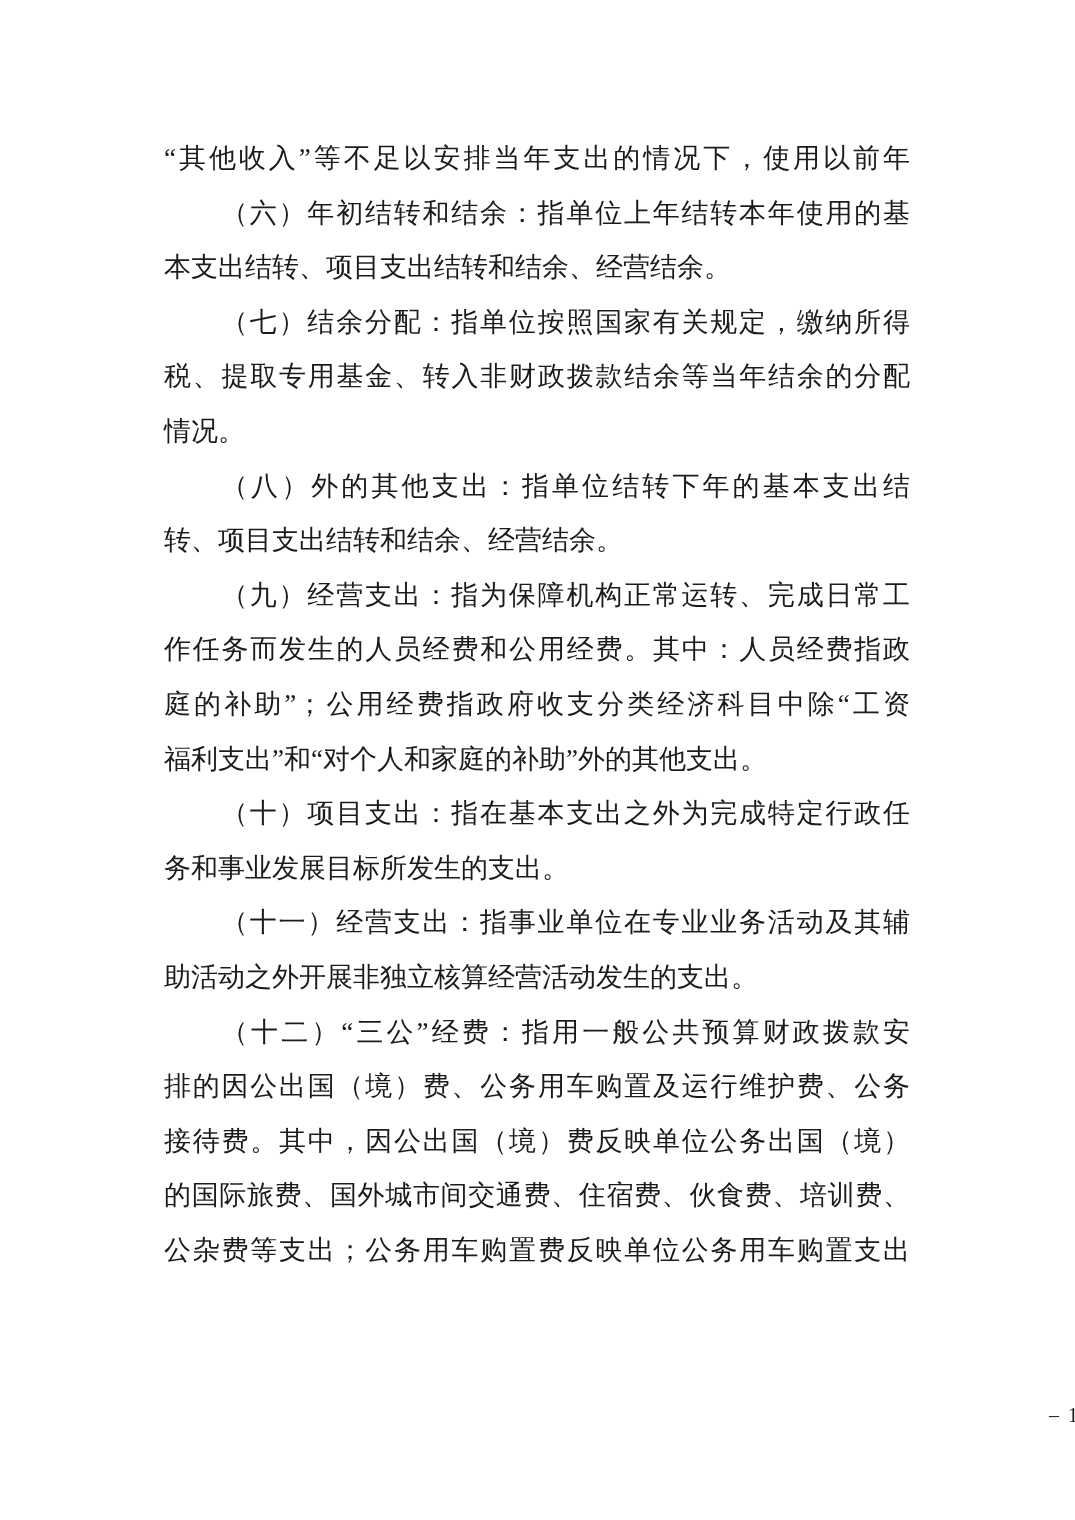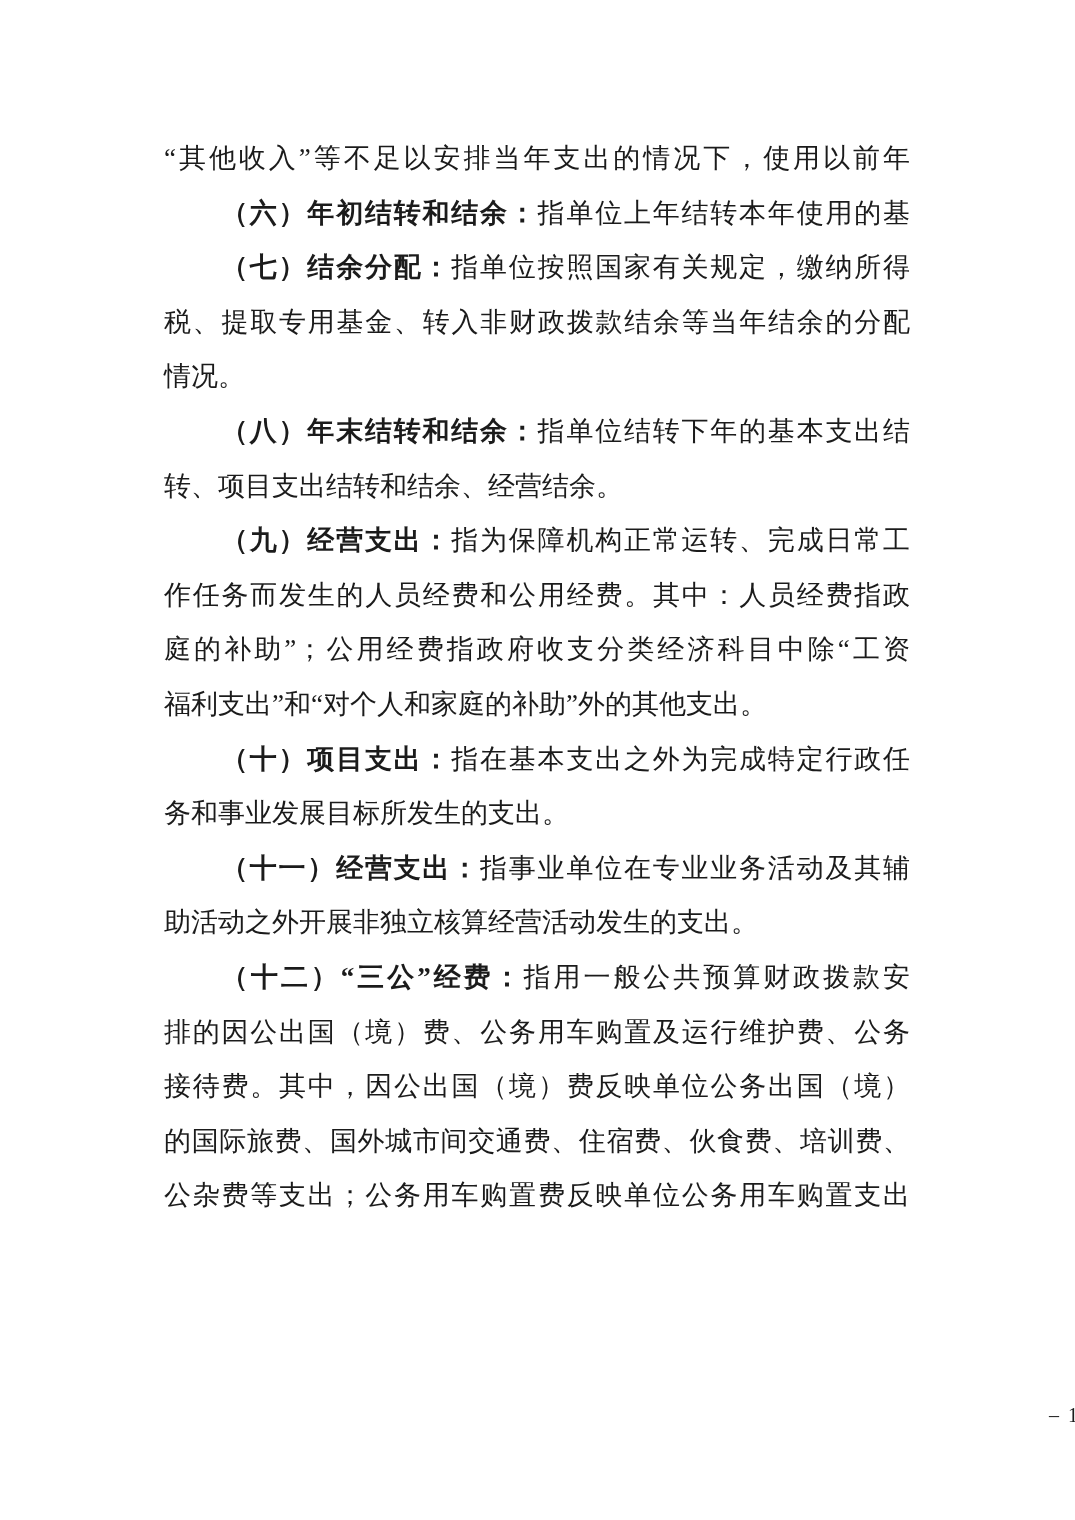--- a/index.html
+++ b/index.html
@@ -32,44 +32,45 @@
     text-align-last: justify;
     overflow: visible;
   }
   .line.indent {
     padding-left: 57px;
   }
   .line.lastline {
     text-align-last: left;
   }
   .head {
-    font-weight: bold;
+    font-weight: normal;
   }
   .footer {
     position: absolute;
     top: 1404px;
     left: 0;
     width: 100%;
     text-align: right;
     font-size: 20px;
     letter-spacing: 2px;
     color: #1b1b1b;
   }
 </style>
 </head>
 <body>
 
 <div class="page">
   <main class="content" id="content">
       <div class="line">“其他收入”等不足以安排当年支出的情况下，使用以前年</div>
       <div class="line indent"><span class="head">（六）年初结转和结余：</span>指单位上年结转本年使用的基</div>
+      <div class="line lastline">本支出结转、项目支出结转和结余、经营结余。</div>
       <div class="line indent"><span class="head">（七）结余分配：</span>指单位按照国家有关规定，缴纳所得</div>
       <div class="line">税、提取专用基金、转入非财政拨款结余等当年结余的分配</div>
       <div class="line lastline">情况。</div>
-      <div class="line indent"><span class="head">（八）年末结转和结余：</span>指单位结转下年的基本支出结</div>
+      <div class="line indent"><span class="head">（八）外的其他支出：</span>指单位结转下年的基本支出结</div>
       <div class="line lastline">转、项目支出结转和结余、经营结余。</div>
       <div class="line indent"><span class="head">（九）经营支出：</span>指为保障机构正常运转、完成日常工</div>
       <div class="line">作任务而发生的人员经费和公用经费。其中：人员经费指政</div>
       <div class="line">庭的补助”；公用经费指政府收支分类经济科目中除“工资</div>
       <div class="line lastline">福利支出”和“对个人和家庭的补助”外的其他支出。</div>
       <div class="line indent"><span class="head">（十）项目支出：</span>指在基本支出之外为完成特定行政任</div>
       <div class="line lastline">务和事业发展目标所发生的支出。</div>
       <div class="line indent"><span class="head">（十一）经营支出：</span>指事业单位在专业业务活动及其辅</div>
       <div class="line lastline">助活动之外开展非独立核算经营活动发生的支出。</div>
       <div class="line indent"><span class="head">（十二）“三公”经费：</span>指用一般公共预算财政拨款安</div>

